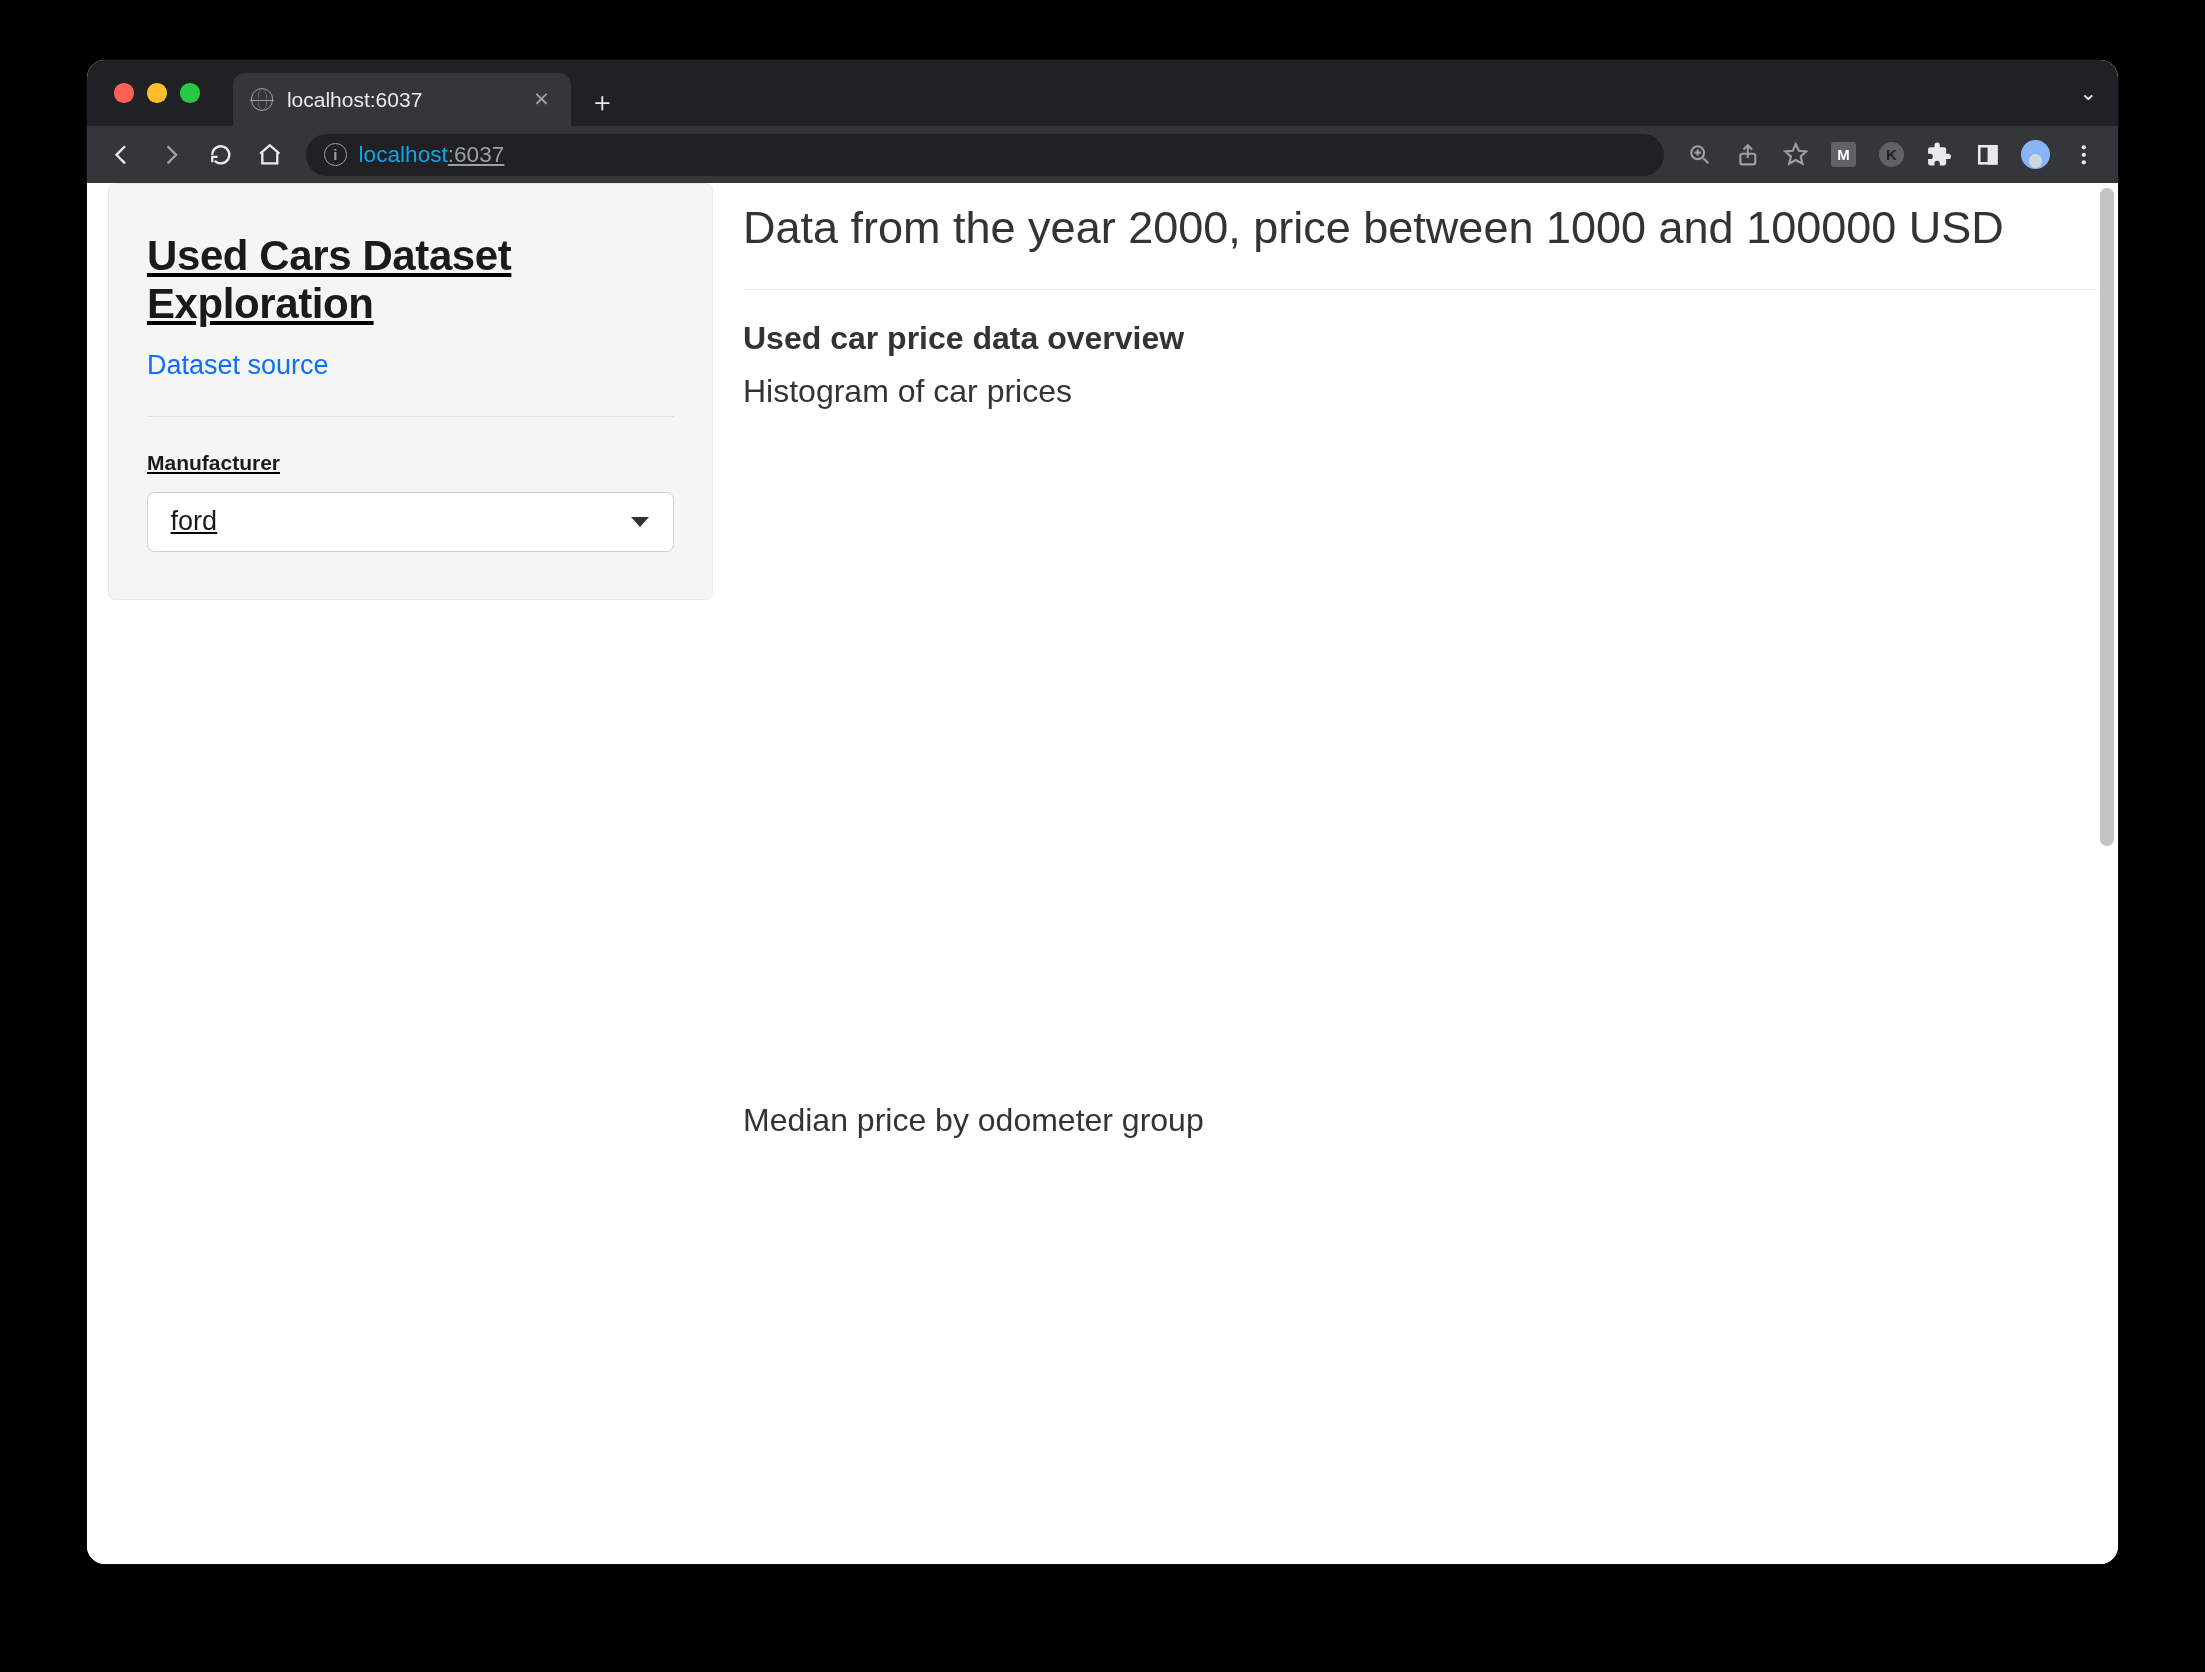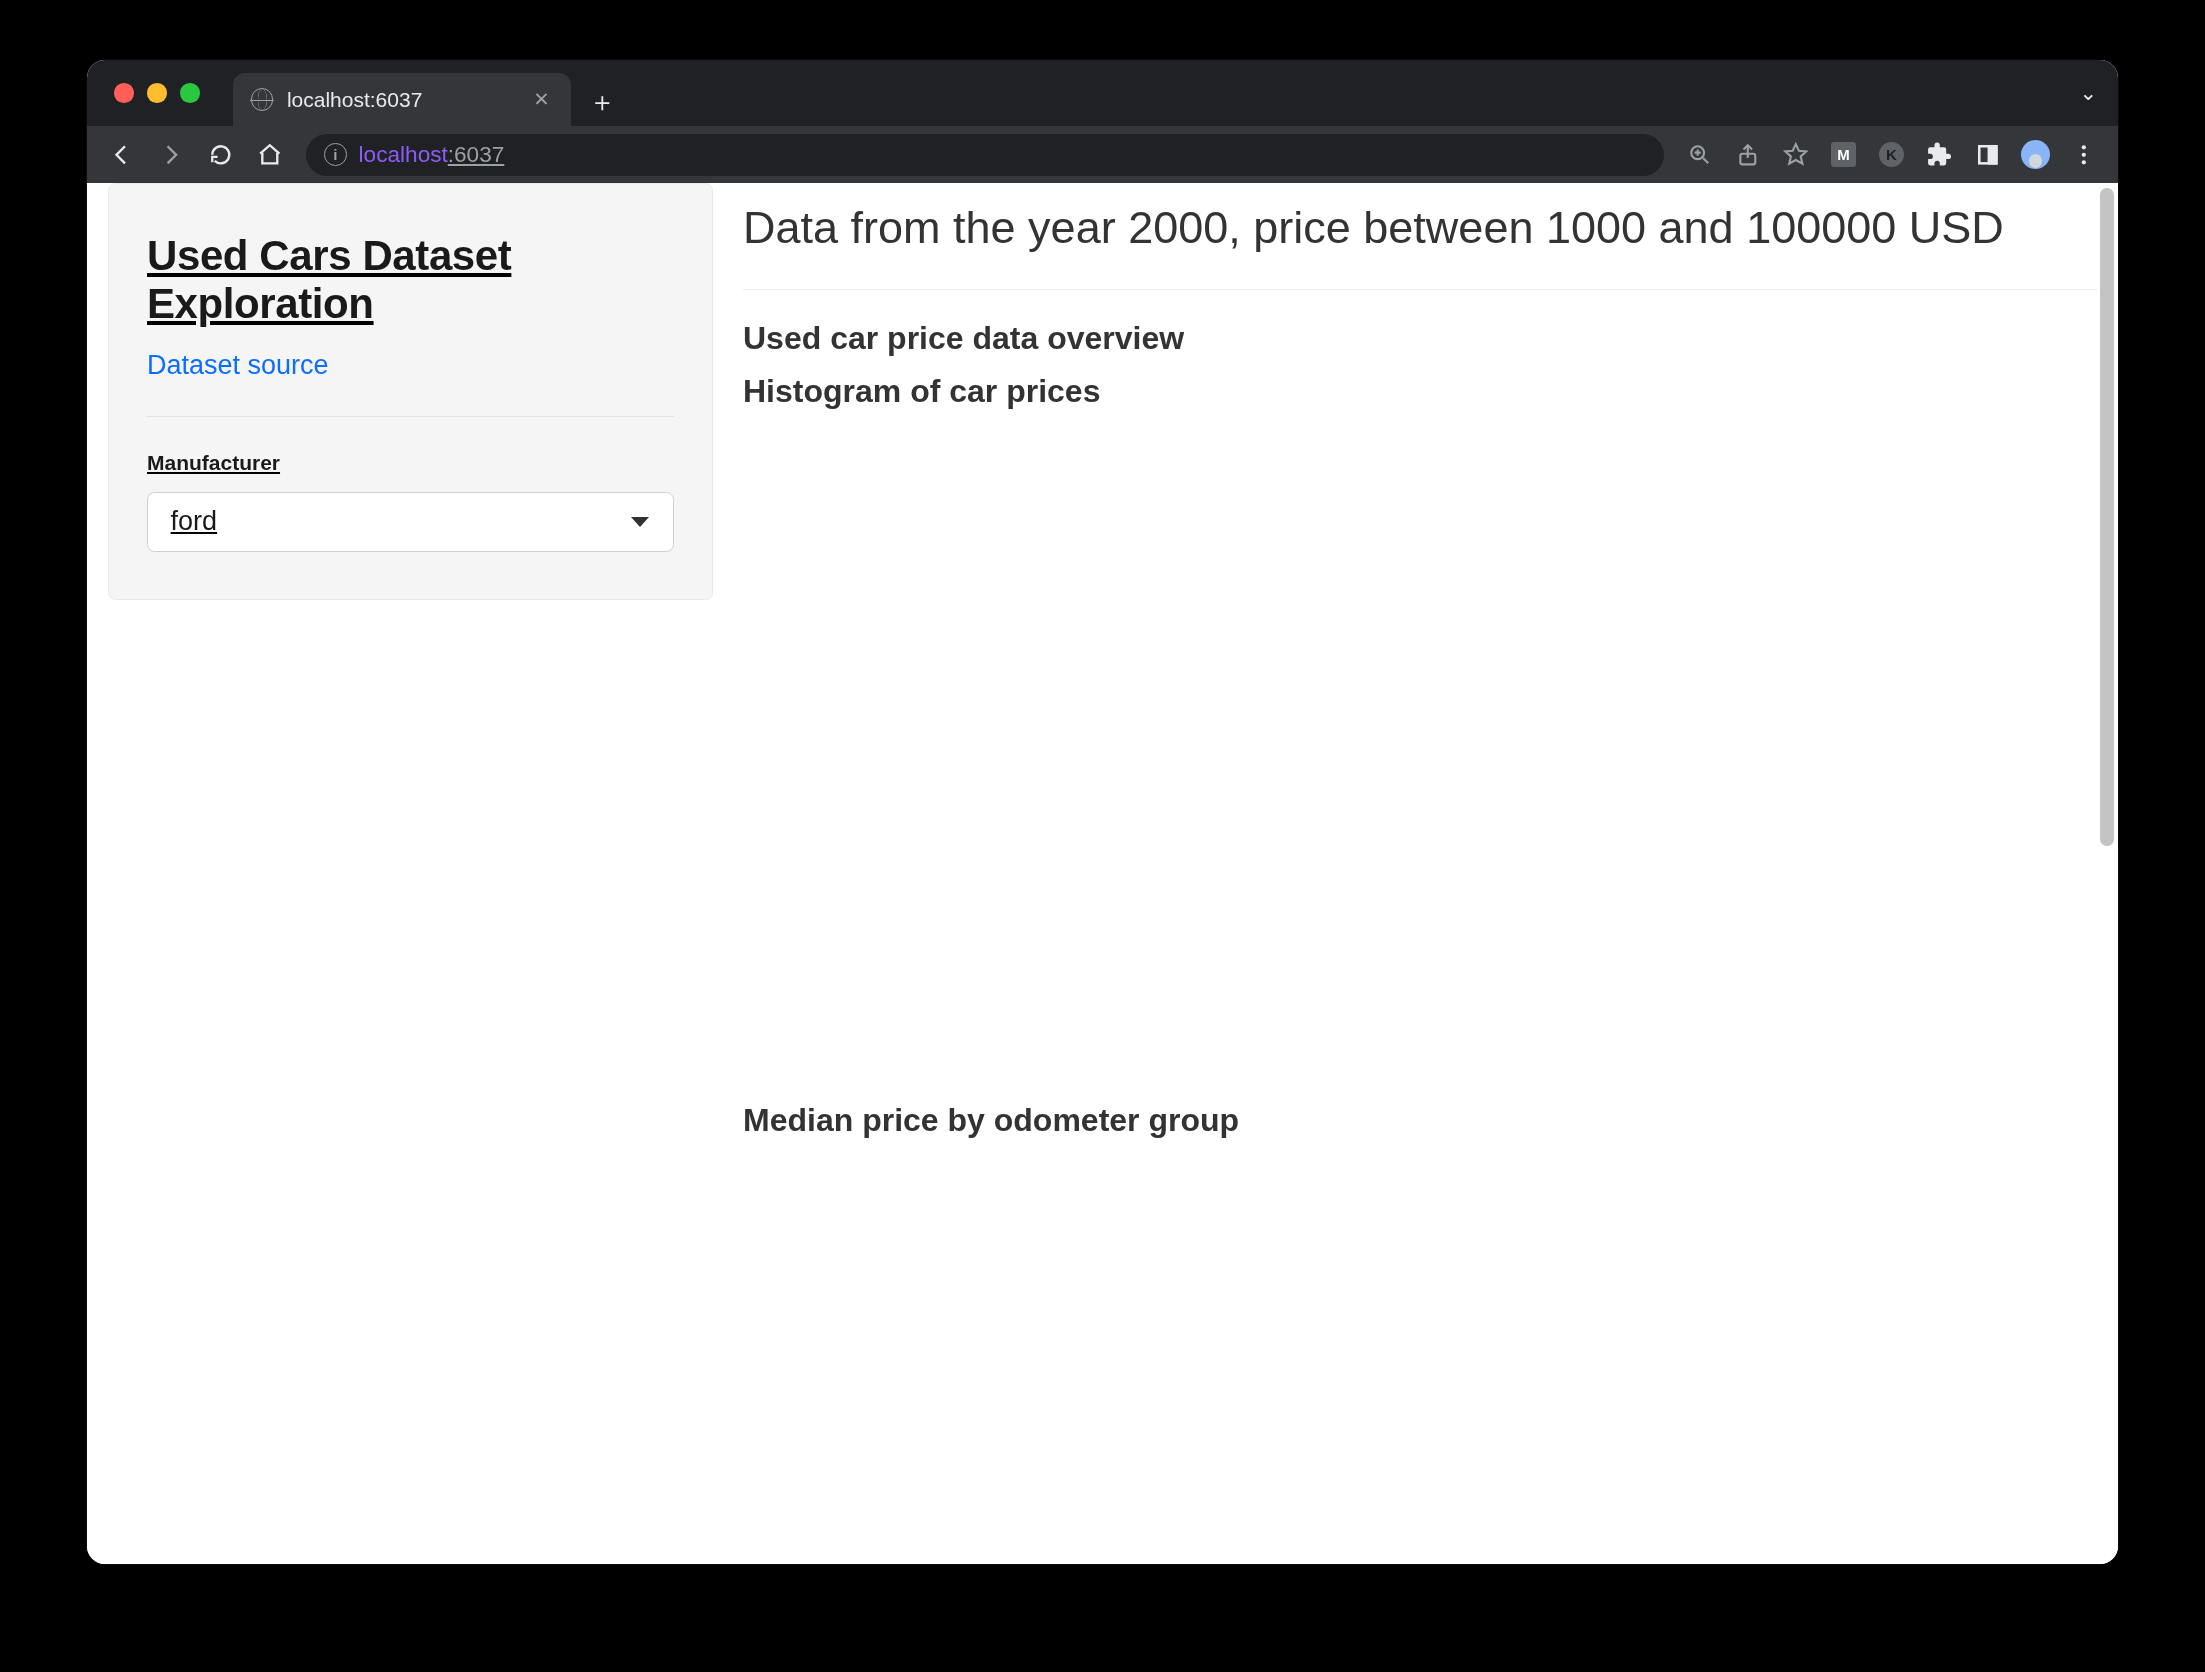--- a/index.html
+++ b/index.html
@@ -134,21 +134,21 @@
     margin: 0 7.5px;
   }
   .omnibox .info-icon {
     width:22.6px; height:22.6px; border-radius:50%;
     border:1.5px solid #9aa0a6;
     display:flex; align-items:center; justify-content:center;
     color:#9aa0a6; font-size:15px; font-weight:600;
     flex-shrink:0;
   }
   .omnibox .host-port { color:#9aa0a6;text-decoration:underline; }
-  .omnibox .host-strong { color:#8b5cf6; }
+  .omnibox .host-strong { color:#0ea5e9; }
   .right-icons {
     display:flex; align-items:center; gap:6px;
   }
   .ext-badge {
     width:25.6px; height:25.6px; background:#5f6368; color:#fff;
     font-size:15px; font-weight:600;
     display:flex; align-items:center; justify-content:center;
     border-radius:3px;
   }
   .ext-circle {
@@ -268,21 +268,21 @@
     margin-bottom: 30px;
   }
   .h2 {
     font-size:32px;
     font-weight:700;
     color:#333;
     margin-bottom: 16.5px;
   }
   .h3 {
     font-size:32px;
-    font-weight:700;
+    font-weight:400;
     color:#333;
   }
   .chart-placeholder {
     height: 692px;
   }
   .chart-placeholder-2 {
     height: 301px;
   }
 </style>
 </head>

